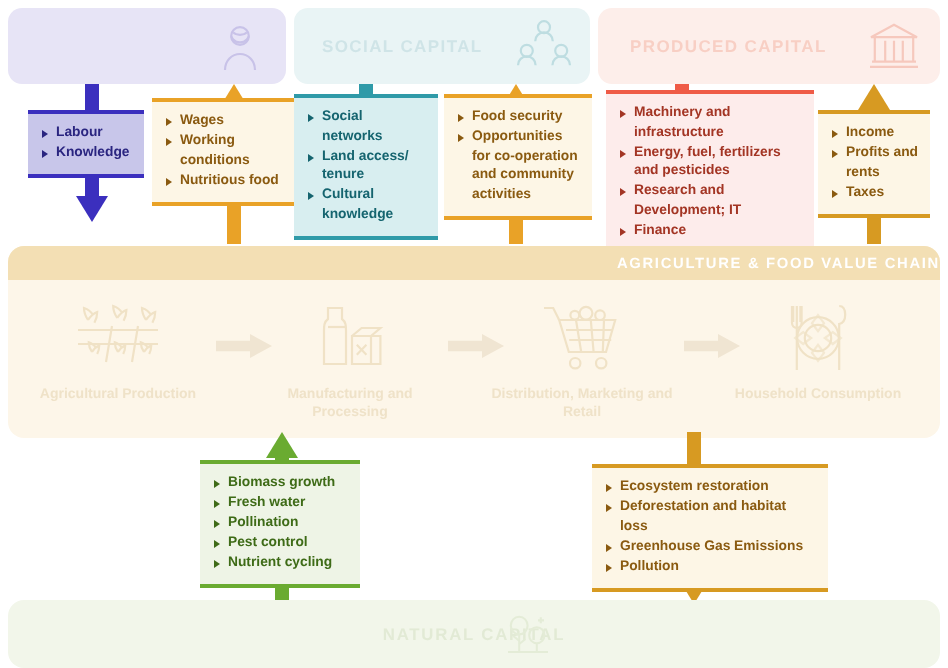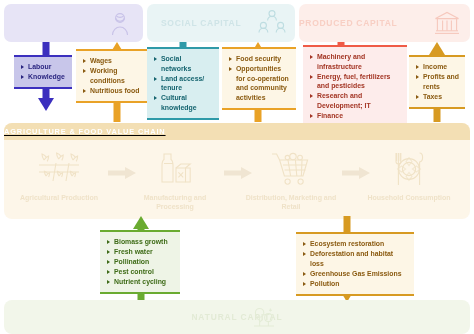--- a/index.html
+++ b/index.html
@@ -20,21 +20,21 @@
     font-size:8.5px;font-weight:bold;letter-spacing:.7px;
     white-space:nowrap;
   }
   .cap-icon{position:absolute;right:9px;top:5px;width:28px;height:28px;}
 
   #band-human{left:4px;width:139px;background:#e7e4f6;}
   #band-human .cap-title{color:#9b93d4;margin-left:18px;}
   #band-social{left:147px;width:148px;background:#e9f4f5;}
   #band-social .cap-title{color:#cfe4e7;margin-left:14px;}
   #band-produced{left:299px;width:171px;background:#fdeeea;}
-  #band-produced .cap-title{color:#f8cfc4;}
+  #band-produced .cap-title{color:#f8cfc4;margin-left:16px;}
 
   
   .varrow{position:absolute;}
   .varrow .shaft{position:absolute;left:50%;transform:translateX(-50%);width:7px;}
   .varrow .head{position:absolute;left:50%;transform:translateX(-50%);width:0;height:0;}
   .head-down{border-left:8px solid transparent;border-right:8px solid transparent;}
   .head-up{border-left:8px solid transparent;border-right:8px solid transparent;}
 
   
   .box{
@@ -71,21 +71,21 @@
   #box-ecosystem{left:296px;top:232px;width:118px;background:#fdf6e6;border-color:#d79a22;}
   #box-ecosystem li{color:#8a5a10;}
 
   
   #vc-band{
     position:absolute;left:4px;top:123px;width:466px;height:96px;
     border-radius:8px;background:#fdf6e9;box-sizing:border-box;overflow:hidden;
   }
   #vc-header{
     position:absolute;left:0;top:0;width:100%;height:17px;
-    background:#f3dfb4;display:flex;align-items:center;justify-content:flex-start;text-decoration:underline;
+    background:#f3dfb4;display:flex;align-items:center;justify-content:flex-end;
   }
   #vc-header span{
     font-size:7.4px;font-weight:bold;letter-spacing:.85px;color:#ffffff;white-space:nowrap;
   }
   .vc-stage{
     position:absolute;top:24px;width:94px;
     display:flex;flex-direction:column;align-items:center;
   }
   .vc-stage .vc-ico{height:44px;display:flex;align-items:center;justify-content:center;}
   .vc-stage .vc-label{

